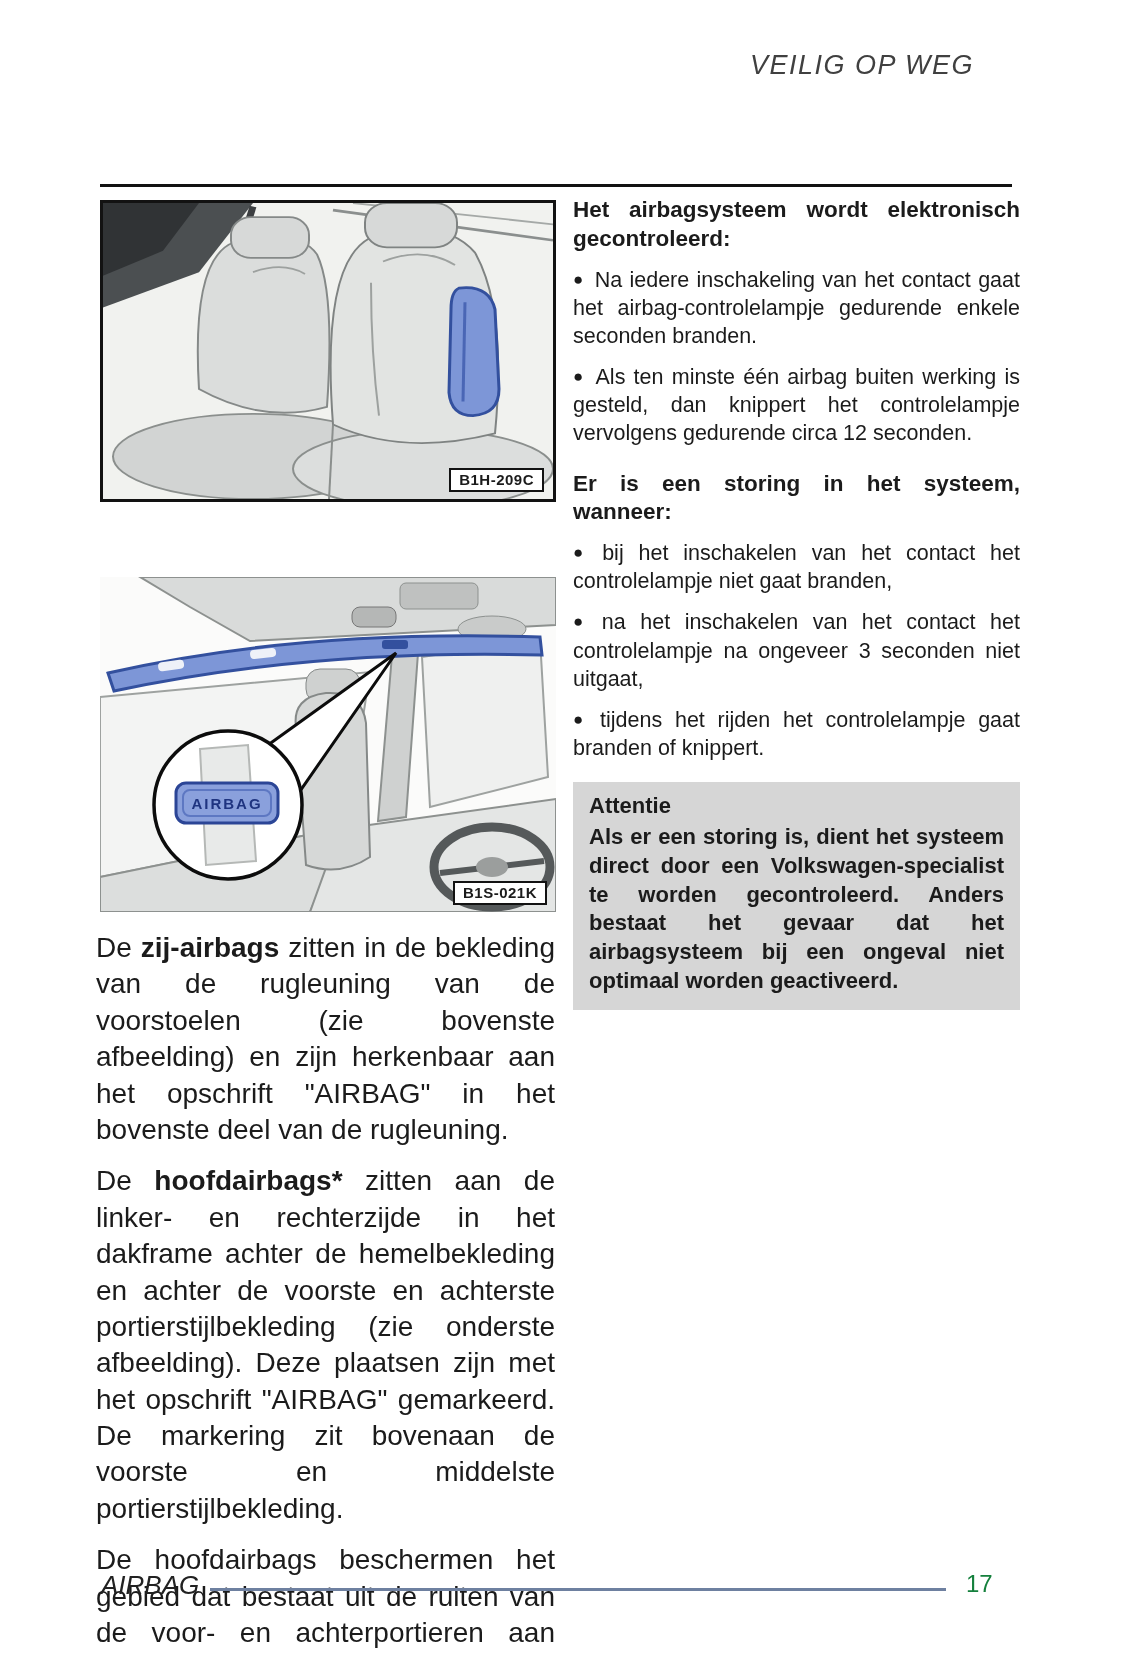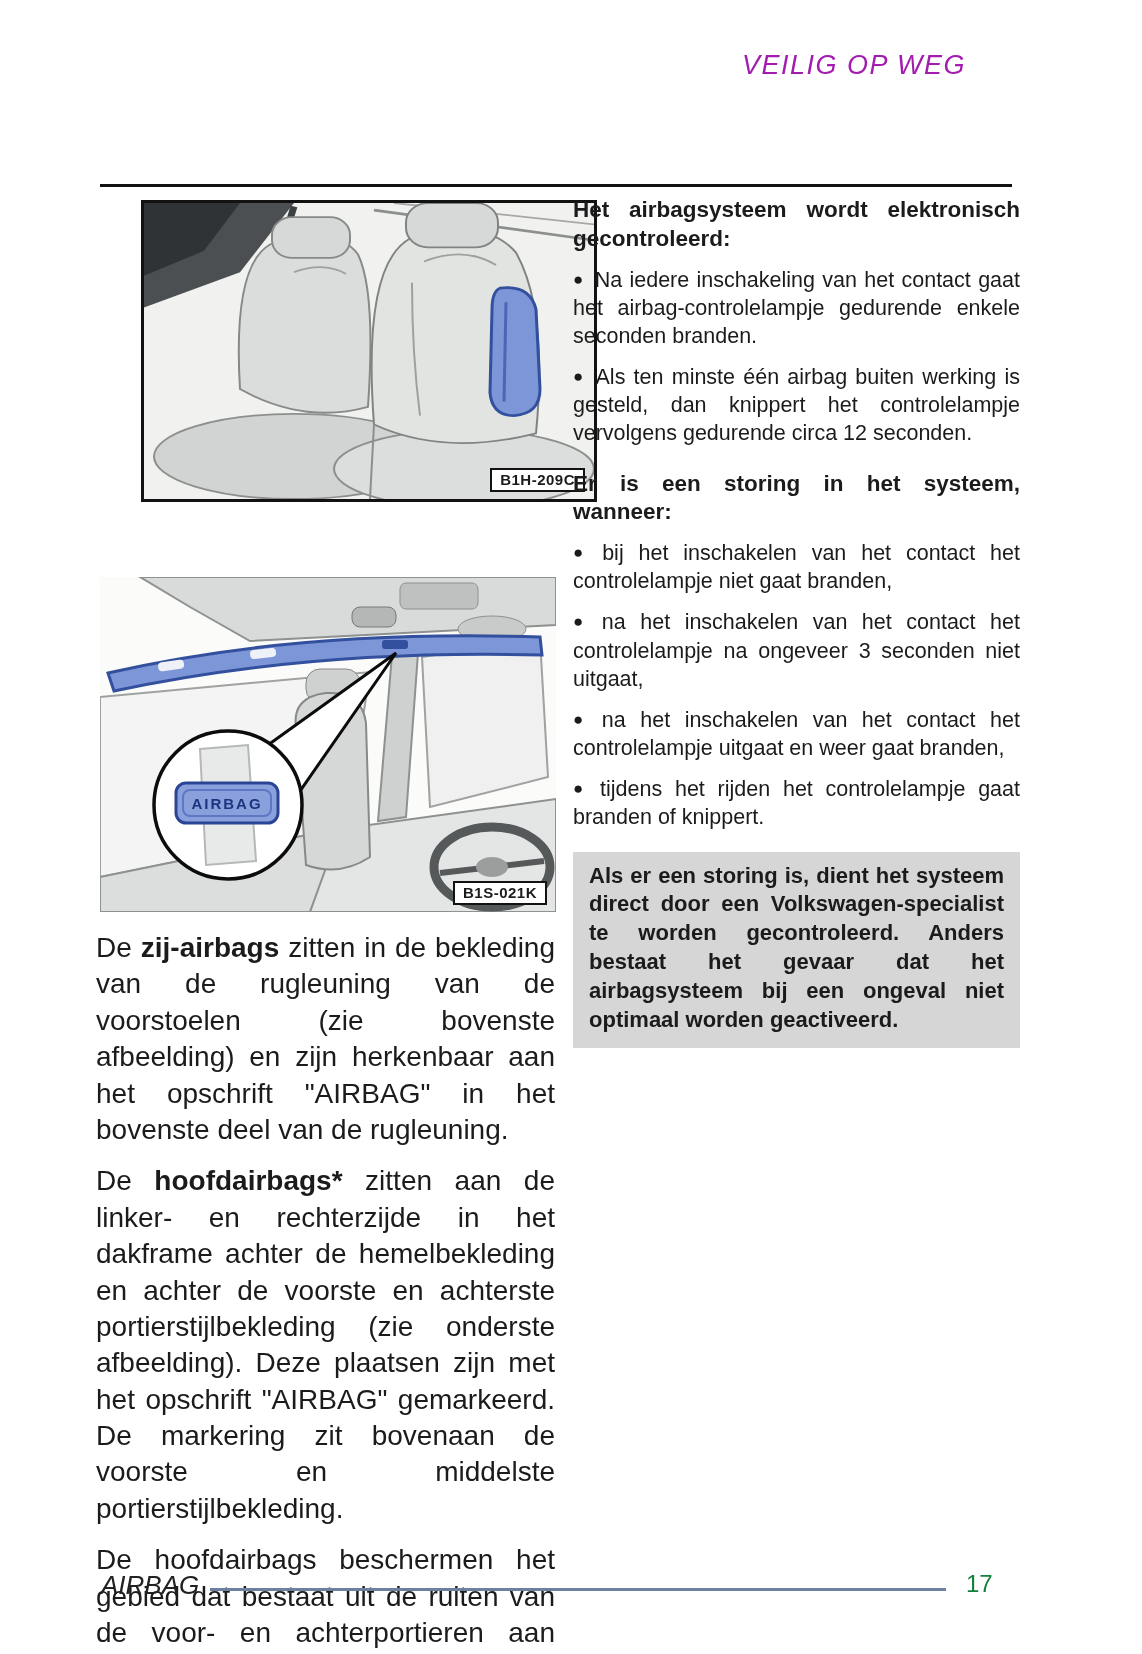--- a/index.html
+++ b/index.html
@@ -8,44 +8,43 @@
     width: 1142px;
     height: 1654px;
     background: #ffffff;
     font-family: "Liberation Sans", sans-serif;
     color: #1b1b1b;
     overflow: hidden;
   }
   .header-title {
     position: absolute;
     top: 50px;
-    right: 176px;
+    right: 168px;
     font-style: italic;
     font-size: 27px;
     letter-spacing: 1.5px;
-    color: #a21caf;
+    color: #404040;
   }
   .top-rule {
     position: absolute;
     left: 100px;
     top: 184px;
     width: 912px;
     height: 3px;
     background: #121212;
   }
   .figure1 {
     position: absolute;
     left: 100px;
     top: 200px;
     width: 456px;
     height: 302px;
     border: 3px solid #121212;
     box-sizing: border-box;
     background: #c2410c;
-    margin-left: 41px;
   }
   .figure2 {
     position: absolute;
     left: 100px;
     top: 577px;
     width: 456px;
     height: 335px;
     background: #fcfcfb;
   }
   .figure1 svg, .figure2 svg { display: block; width: 100%; height: 100%; }
@@ -196,24 +195,24 @@
   <div class="right-col">
     <h3>Het airbagsysteem wordt elektronisch gecontroleerd:</h3>
 
     <p class="bullet-item"><span class="dot">●</span><span>Na iedere inschakeling van het contact gaat het airbag-controlelampje gedurende enkele seconden branden.</span></p>
     <p class="bullet-item"><span class="dot">●</span><span>Als ten minste één airbag buiten werking is gesteld, dan knippert het controlelampje vervolgens gedurende circa 12 seconden.</span></p>
 
     <h3 class="second">Er is een storing in het systeem, wanneer:</h3>
 
     <p class="bullet-item"><span class="dot">●</span><span>bij het inschakelen van het contact het controlelampje niet gaat branden,</span></p>
     <p class="bullet-item"><span class="dot">●</span><span>na het inschakelen van het contact het controlelampje na ongeveer 3 seconden niet uitgaat,</span></p>
-    <p class="bullet-item"><span class="dot">●</span><span>na het inschakelen van het contact het controlelampje uitgaat en weer gaat branden,</span></p>
     <p class="bullet-item"><span class="dot">●</span><span>tijdens het rijden het controlelampje gaat branden of knippert.</span></p>
 
     <div class="attention">
+      <div class="attn-title">Attentie</div>
       <div>Als er een storing is, dient het systeem direct door een Volkswagen-specialist te worden gecontroleerd. Anders bestaat het gevaar dat het airbagsysteem bij een ongeval niet optimaal worden geactiveerd.</div>
     </div>
   </div>
 
   <div class="footer-label">AIRBAG</div>
   <div class="footer-line"></div>
   <div class="footer-page">17</div>
 
 </div>
 

